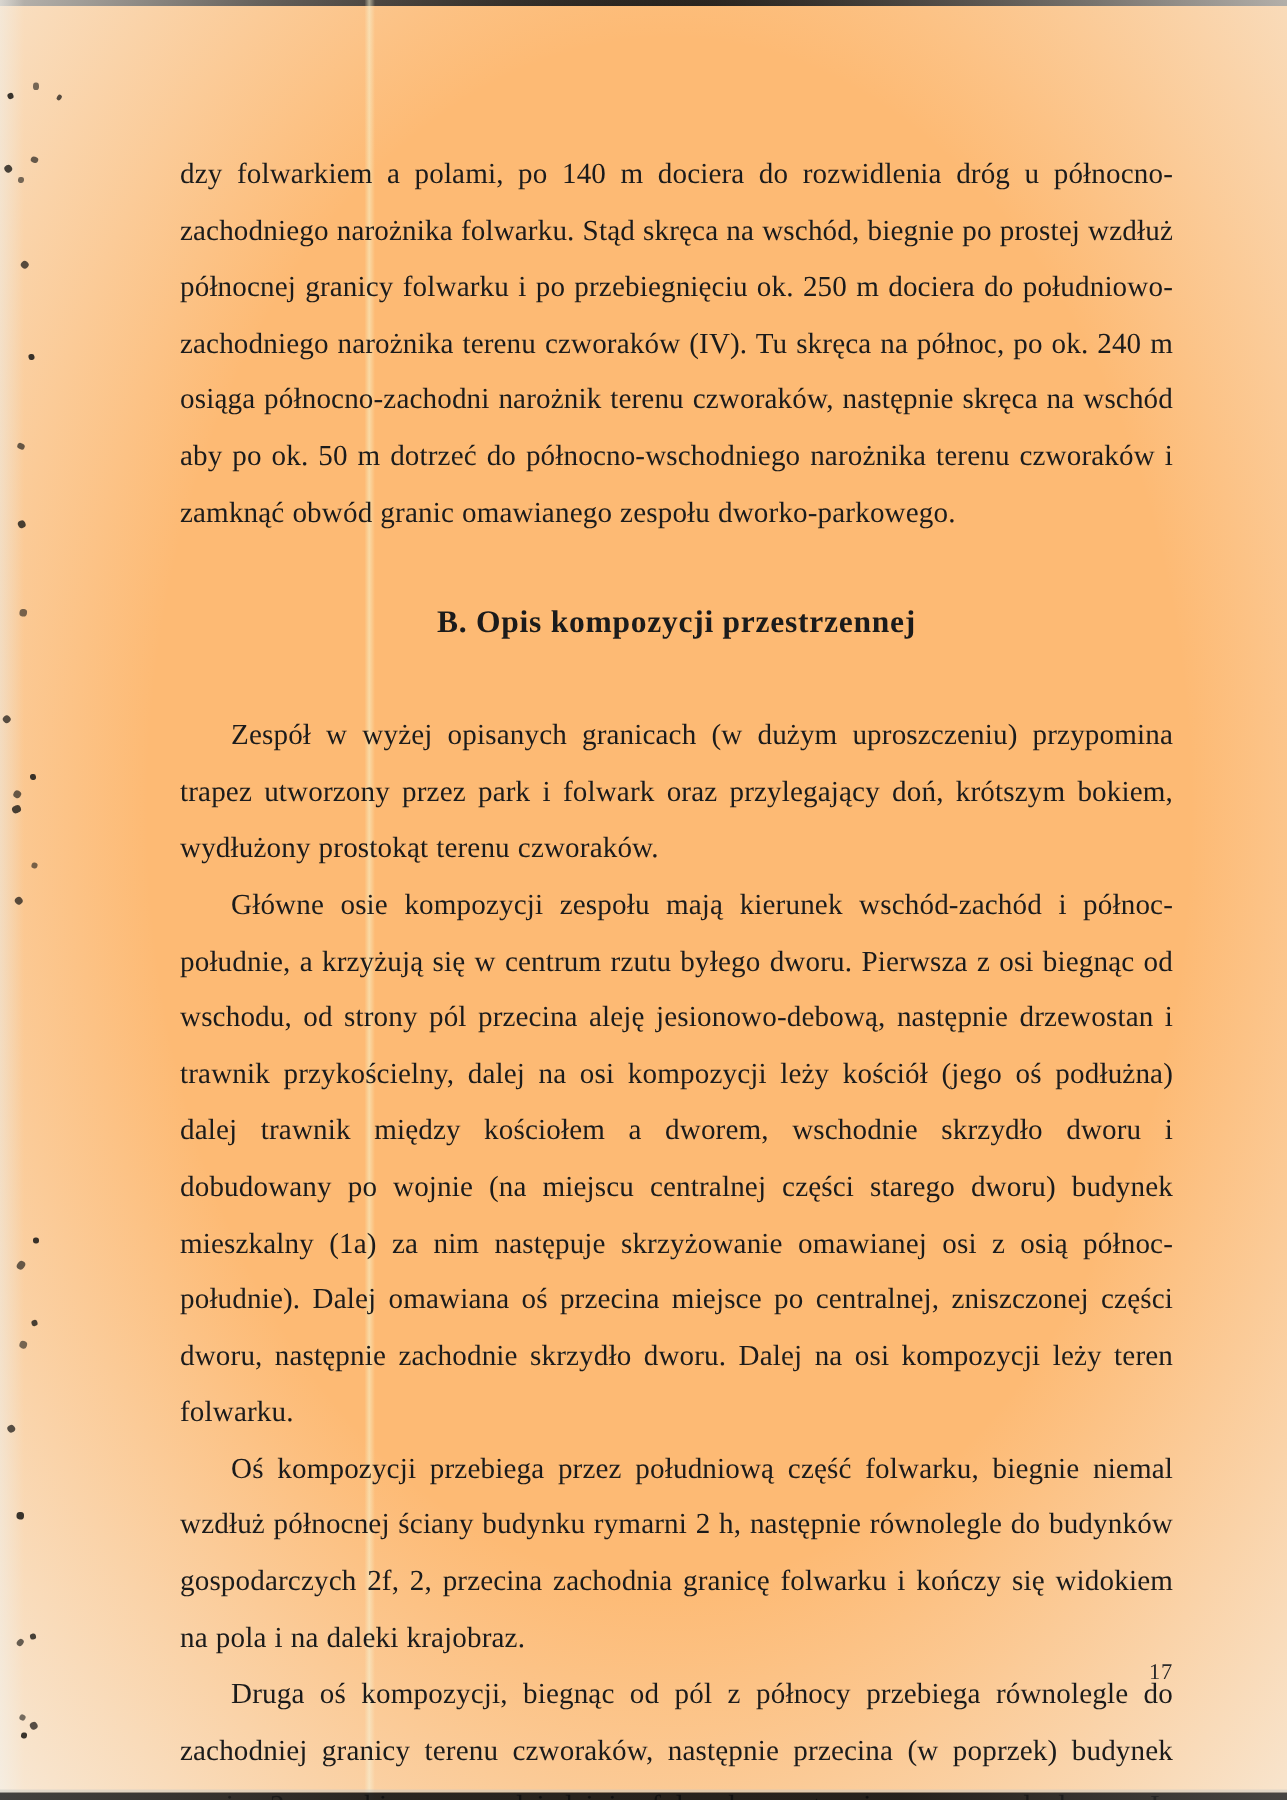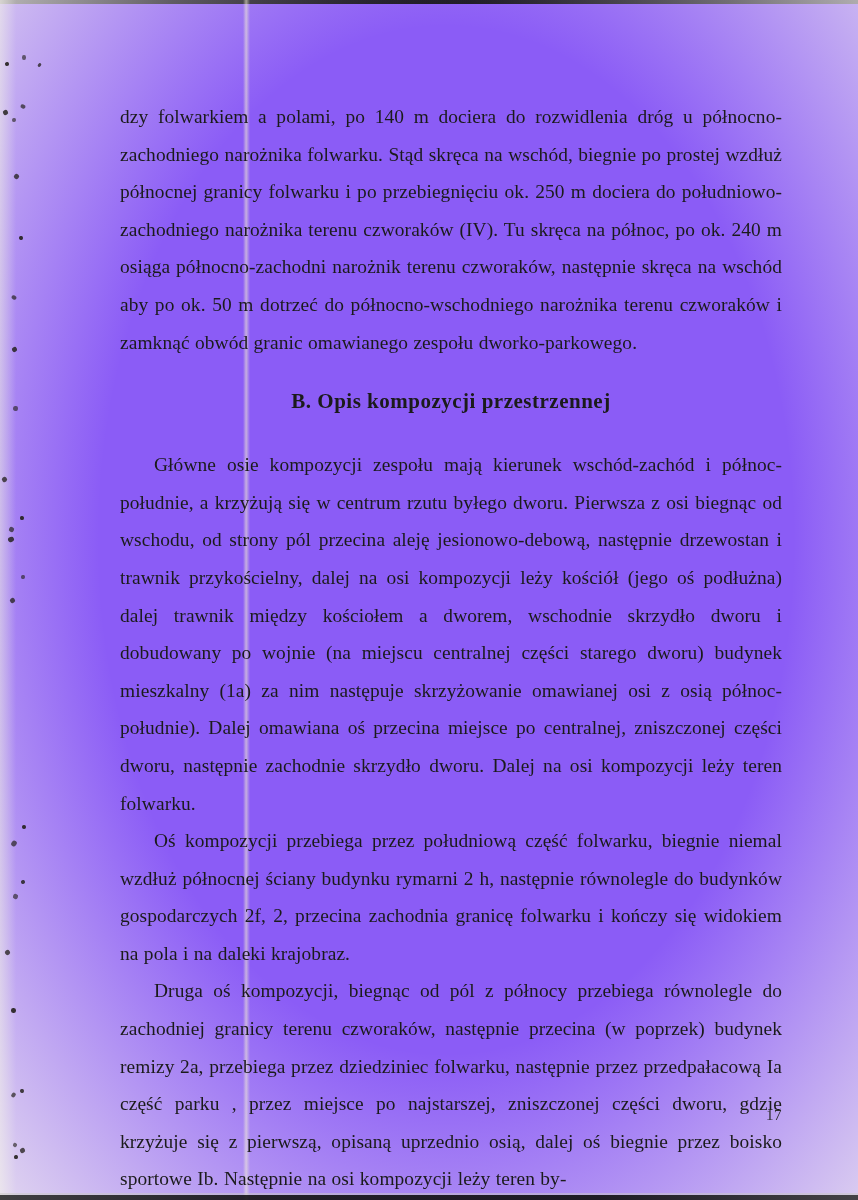--- a/index.html
+++ b/index.html
@@ -5,21 +5,21 @@
   html, body {
     margin: 0;
     padding: 0;
     background: #ffffff;
   }
 
   .page {
     position: relative;
     width: 858px;
     height: 1200px;
-    background: #8b5cf6;
+    background: #fdba74;
     overflow: hidden;
     font-family: "Liberation Serif", "DejaVu Serif", serif;
     color: #1b1b1b;
   }
 
   
   .scan-edge-top {
     position: absolute;
     left: 0; top: 0;
     width: 858px; height: 4px;
@@ -87,21 +87,21 @@
     text-justify: inter-word;
     letter-spacing: 0.1px;
     word-spacing: 0.4px;
     hyphens: none;
   }
   p.para.indent {
     text-indent: 34px;
   }
 
   h2.section-heading {
-    margin: 4px;
+    margin: 17px;
     font-size: 21px;
     font-weight: bold;
     text-align: center;
     letter-spacing: 0.5px;
   }
 
   .gap-before-heading { height: 24px; }
   .gap-after-heading  { height: 28px; }
 
   .page-number {
@@ -157,20 +157,21 @@
   <div class="text-column">
 
     <p class="para">dzy folwarkiem a polami, po 140 m dociera do rozwidlenia dróg u północno-zachodniego narożnika folwarku. Stąd skręca na wschód, biegnie po prostej wzdłuż północnej granicy folwarku i po przebiegnięciu ok. 250 m dociera do południowo-zachodniego narożnika terenu czworaków (IV). Tu skręca na północ, po ok. 240 m osiąga północno-zachodni narożnik terenu czworaków, następnie skręca na wschód aby po ok. 50 m dotrzeć do północno-wschodniego narożnika terenu czworaków i zamknąć obwód granic omawianego zespołu dworko-parkowego.</p>
 
     <div class="gap-before-heading"></div>
 
     <h2 class="section-heading">B. Opis kompozycji przestrzennej</h2>
 
     <div class="gap-after-heading"></div>
 
+    <p class="para indent">Zespół w wyżej opisanych granicach (w dużym uproszczeniu) przypomina trapez utworzony przez park i folwark oraz przylegający doń, krótszym bokiem, wydłużony prostokąt terenu czworaków.</p>
 
     <p class="para indent">Główne osie kompozycji zespołu mają kierunek wschód-zachód i północ-południe, a krzyżują się w centrum rzutu byłego dworu. Pierwsza z osi biegnąc od wschodu, od strony pól przecina aleję jesionowo-debową, następnie drzewostan i trawnik przykościelny, dalej na osi kompozycji leży kościół (jego oś podłużna) dalej trawnik między kościołem a dworem, wschodnie skrzydło dworu i dobudowany po wojnie (na miejscu centralnej części starego dworu) budynek mieszkalny (1a) za nim następuje skrzyżowanie omawianej osi z osią północ-południe). Dalej omawiana oś przecina miejsce po centralnej, zniszczonej części dworu, następnie zachodnie skrzydło dworu. Dalej na osi kompozycji leży teren folwarku.</p>
 
     <p class="para indent">Oś kompozycji przebiega przez południową część folwarku, biegnie niemal wzdłuż północnej ściany budynku rymarni 2 h, następnie równolegle do budynków gospodarczych 2f, 2, przecina zachodnia granicę folwarku i kończy się widokiem na pola i na daleki krajobraz.</p>
 
     <p class="para indent">Druga oś kompozycji, biegnąc od pól z północy przebiega równolegle do zachodniej granicy terenu czworaków, następnie przecina (w poprzek) budynek remizy 2a, przebiega przez dziedziniec folwarku, następnie przez przedpałacową Ia część parku , przez miejsce po najstarszej, zniszczonej części dworu, gdzie krzyżuje się z pierwszą, opisaną uprzednio osią, dalej oś biegnie przez boisko sportowe Ib. Następnie na osi kompozycji leży teren by-</p>
 
   </div>
 
   <div class="page-number">17</div>

